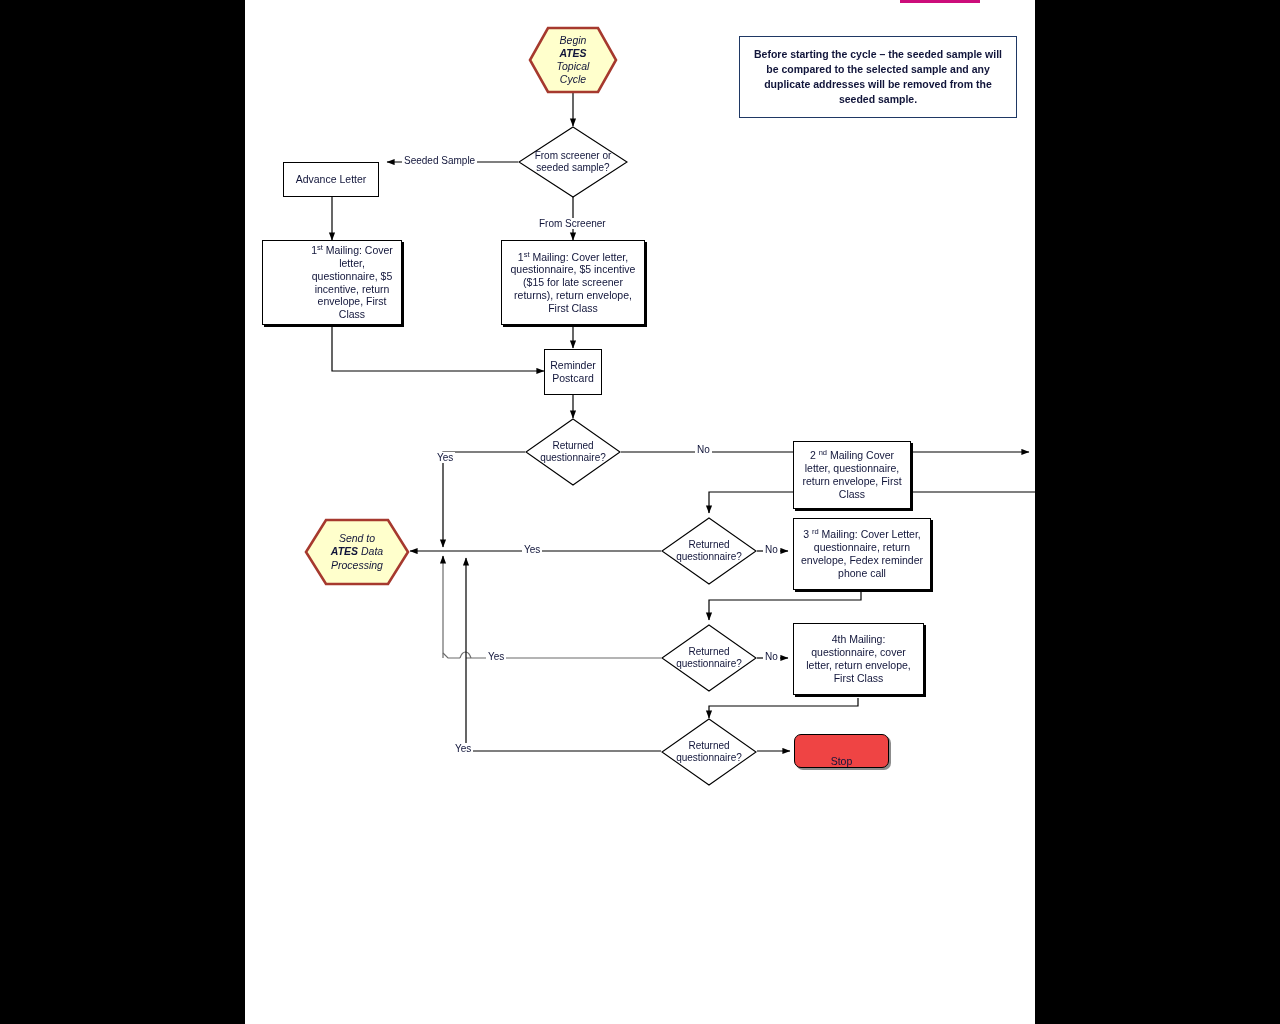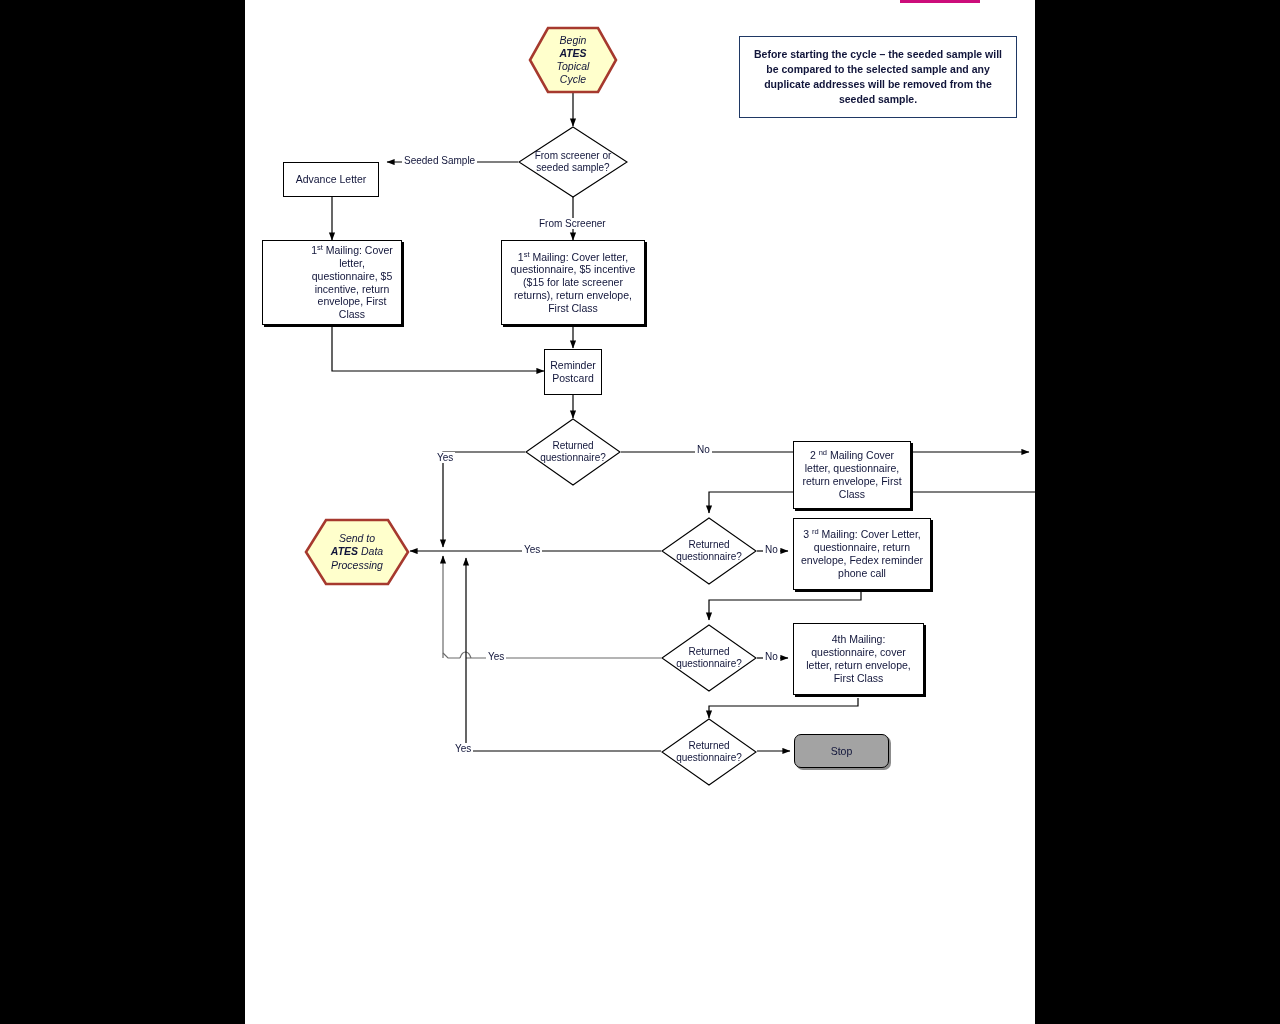--- a/index.html
+++ b/index.html
@@ -71,23 +71,23 @@
     font-size:10px;
     color:#11153a;
     line-height:1.2;
     pointer-events:none;
   }
   .stop-node{
     position:absolute;
     box-sizing:border-box;
     border:1px solid #000000;
     border-radius:7px;
-    background:#a3a3a3;
+    background:#ef4444;
     box-shadow:2px 2px 0 rgba(0,0,0,0.45);
-    display:flex;align-items:center;justify-content:center;
+    display:flex;align-items:flex-end;justify-content:center;
     font-size:10.5px;color:#11153a;
   }
   .note{
     position:absolute;
     box-sizing:border-box;
     border:1px solid #1f3864;
     background:#ffffff;
     font-size:10.5px;
     color:#11153a;
     line-height:1.45;

